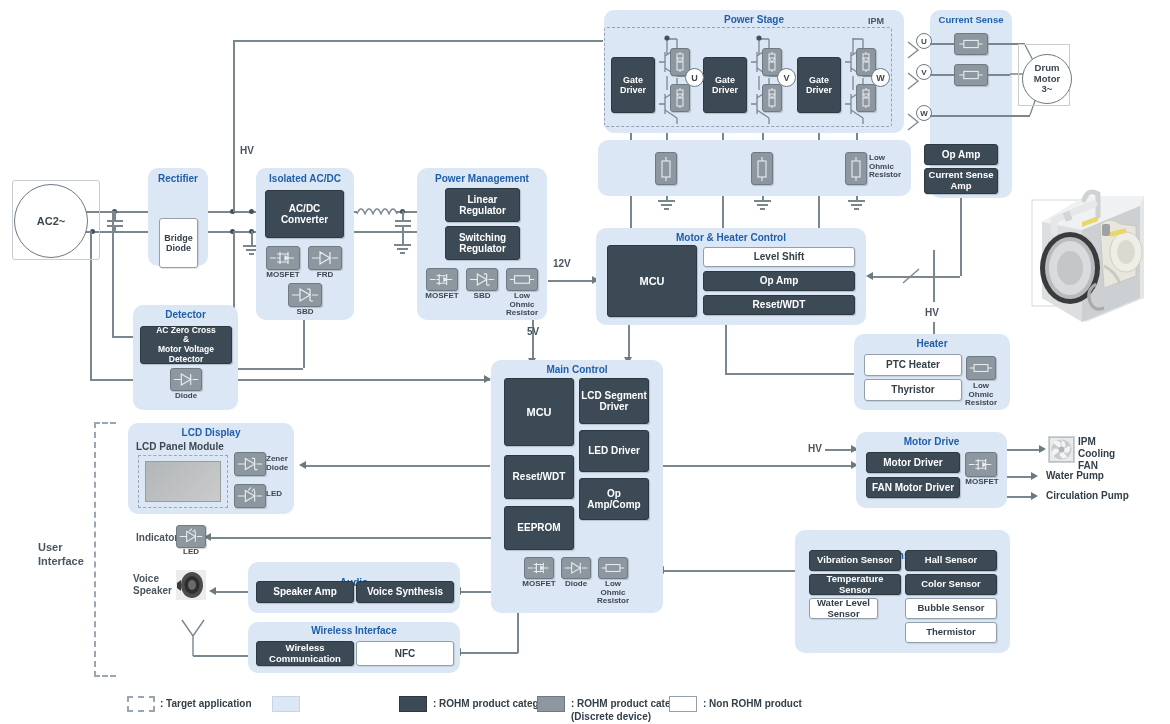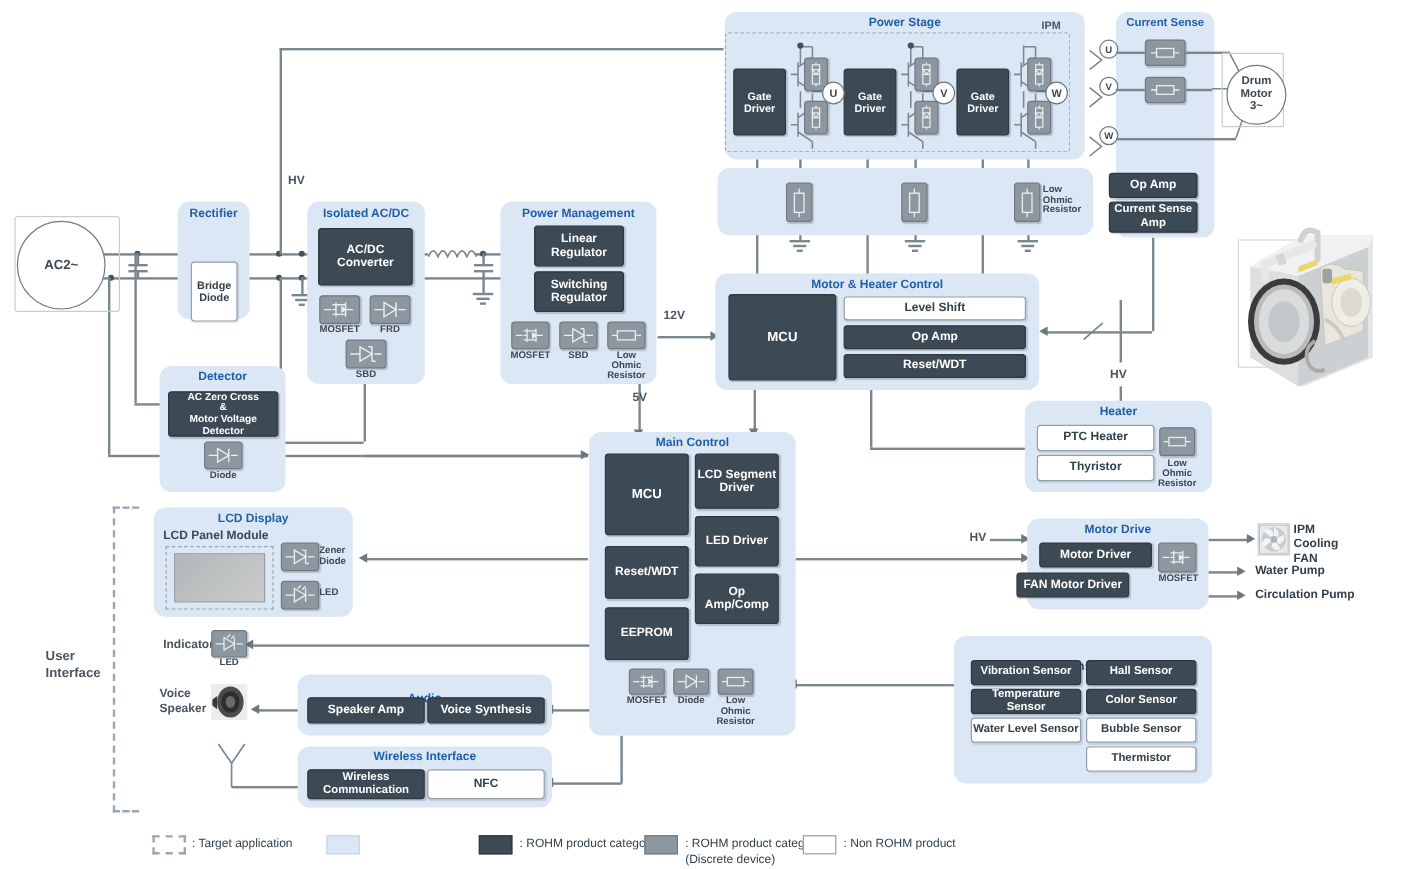--- a/index.html
+++ b/index.html
@@ -36,21 +36,21 @@
 
   .arrow{width:0;height:0;}
   .ar-r{border-top:4.5px solid transparent;border-bottom:4.5px solid transparent;border-left:7px solid #6d7981;}
   .ar-l{border-top:4.5px solid transparent;border-bottom:4.5px solid transparent;border-right:7px solid #6d7981;}
   .ar-u{border-left:4.5px solid transparent;border-right:4.5px solid transparent;border-bottom:7px solid #6d7981;}
   .ar-d{border-left:4.5px solid transparent;border-right:4.5px solid transparent;border-top:7px solid #6d7981;}
 
   .circ{border:1.4px solid #6d7981;border-radius:50%;background:#fff;display:flex;
         align-items:center;justify-content:center;color:#3d4750;font-weight:bold;}
 
-  .legend-txt{color:#33404a;font-size:10px;font-weight:normal;line-height:1.25;}
+  .legend-txt{color:#33404a;font-size:10px;font-weight:bold;line-height:1.25;}
 </style>
 </head>
 <body>
 
 <div id="canvas">
 
   <div class="abs w wh" style="left:86px;top:211px;width:65px;"></div>
   <div class="abs w wh" style="left:86px;top:231px;width:65px;"></div>
   <div class="abs dot" style="left:112px;top:209px;"></div>
   <div class="abs dot" style="left:90px;top:229px;"></div>
@@ -603,21 +603,21 @@
   </div>
   <div class="abs lbl-cap" style="left:960px;top:382px;width:42px;white-space:pre-line;">Low
 Ohmic
 Resistor</div>
   <div class="abs lbl" style="left:925px;top:307px;font-size:10px;">HV</div>
 
   <div class="abs sub" style="left:856px;top:432px;width:151px;height:76px;">
     <div class="sub-title" style="font-size:10px;padding-top:4px;">Motor Drive</div>
   </div>
   <div class="abs rohm" style="left:866px;top:452px;width:94px;height:21px;font-size:10px;">Motor Driver</div>
-  <div class="abs rohm" style="left:847px;top:477px;width:94px;height:21px;font-size:10px;">FAN Motor Driver</div>
+  <div class="abs rohm" style="left:866px;top:477px;width:94px;height:21px;font-size:10px;">FAN Motor Driver</div>
   <div class="abs disc" style="left:965px;top:452px;width:32px;height:25px;">
     <svg width="28" height="21" viewBox="0 0 30 20">
         <g stroke="#e9edf1" stroke-width="1.2" fill="none">
           <path d="M2 10h6M12 4v12M9 6h3M9 10h3M9 14h3M12 6h8M12 14h8M20 4v12M20 10h6"></path>
           <path d="M17 8l3 2-3 2z" fill="#e9edf1"></path>
         </g>
       </svg>
   </div>
   <div class="abs lbl-cap" style="left:960px;top:478px;width:44px;">MOSFET</div>
   <div class="abs lbl" style="left:808px;top:443px;font-size:10px;">HV</div>
@@ -642,21 +642,21 @@
   <div class="abs lbl" style="left:1046px;top:470px;font-size:10px;color:#33404a;">Water Pump</div>
   <div class="abs lbl" style="left:1046px;top:490px;font-size:10px;color:#33404a;">Circulation Pump</div>
 
   <div class="abs sub" style="left:795px;top:530px;width:215px;height:123px;">
     <div class="sub-title" style="font-size:10px;padding-top:20px;">Sensor</div>
   </div>
   <div class="abs rohm" style="left:809px;top:550px;width:92px;height:21px;font-size:9.5px;">Vibration Sensor</div>
   <div class="abs rohm" style="left:905px;top:550px;width:92px;height:21px;font-size:9.5px;">Hall Sensor</div>
   <div class="abs rohm" style="left:809px;top:574px;width:92px;height:21px;font-size:9.5px;">Temperature Sensor</div>
   <div class="abs rohm" style="left:905px;top:574px;width:92px;height:21px;font-size:9.5px;">Color Sensor</div>
-  <div class="abs nonrohm" style="left:809px;top:598px;width:92px;height:21px;font-size:9.5px;">Water Level Sensor</div>
+  <div class="abs nonrohm" style="left:809px;top:598px;width:69px;height:21px;font-size:9.5px;">Water Level Sensor</div>
   <div class="abs nonrohm" style="left:905px;top:598px;width:92px;height:21px;font-size:9.5px;">Bubble Sensor</div>
   <div class="abs nonrohm" style="left:905px;top:622px;width:92px;height:21px;font-size:9.5px;">Thermistor</div>
 
   <div class="abs" style="left:1024px;top:180px;width:136px;height:150px;">
     <svg width="136" height="150" viewBox="0 0 136 150">
       <rect x="8" y="20" width="64" height="106" fill="none" stroke="#d4d7da" stroke-width="1"></rect>
 
       <path d="M18 42 L62 16 L120 16 L120 118 L62 142 L18 118 Z" fill="#e3e5e7"></path>
       <path d="M18 42 L62 16 L120 16 L116 26 L58 50 L22 50 Z" fill="#f0f1f2"></path>
       <path d="M58 50 L58 142 L18 118 L18 42 Z" fill="#dcdee0"></path>

